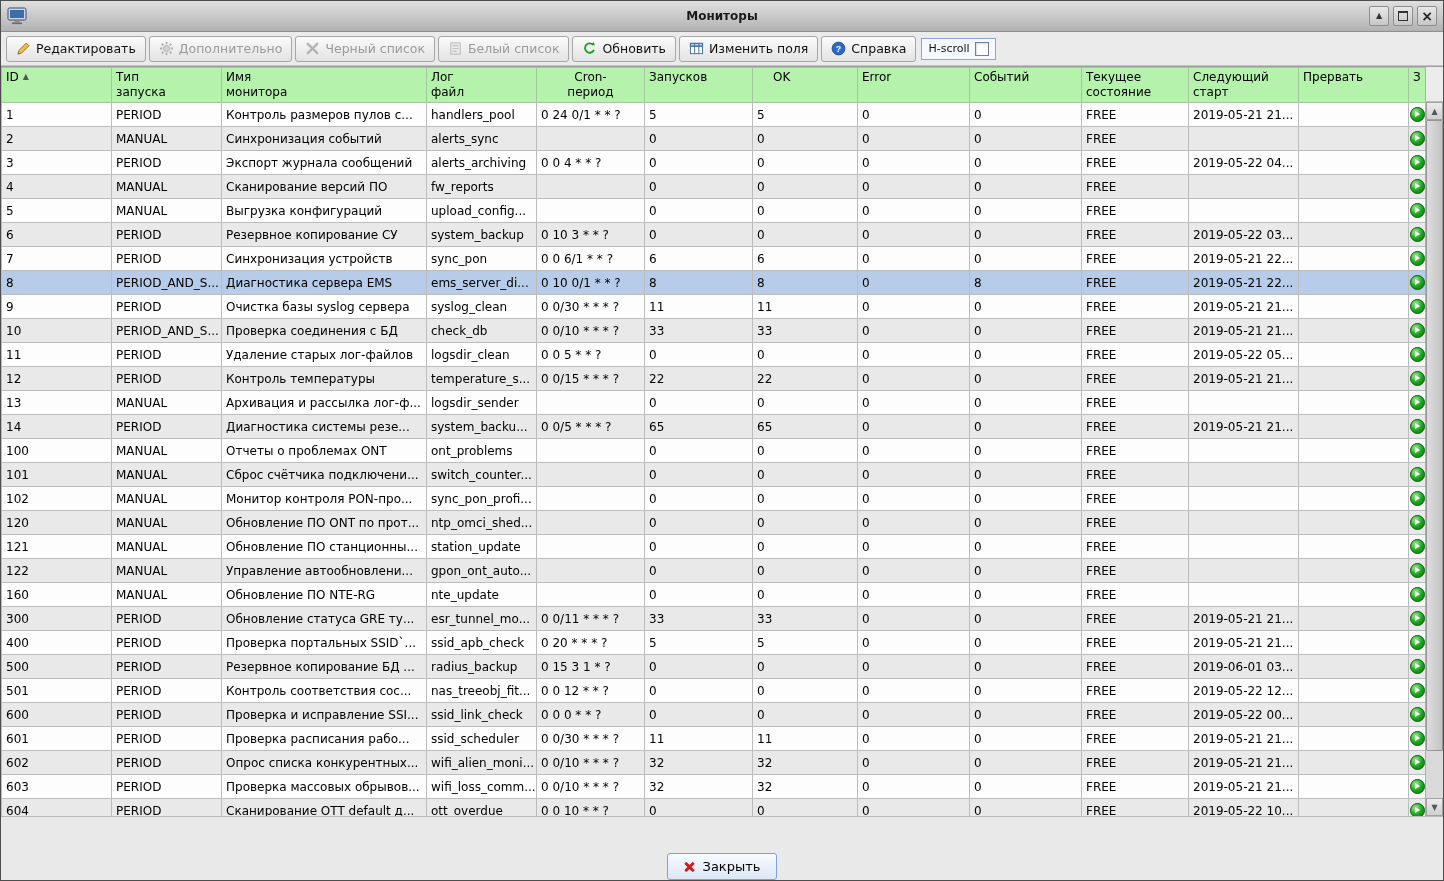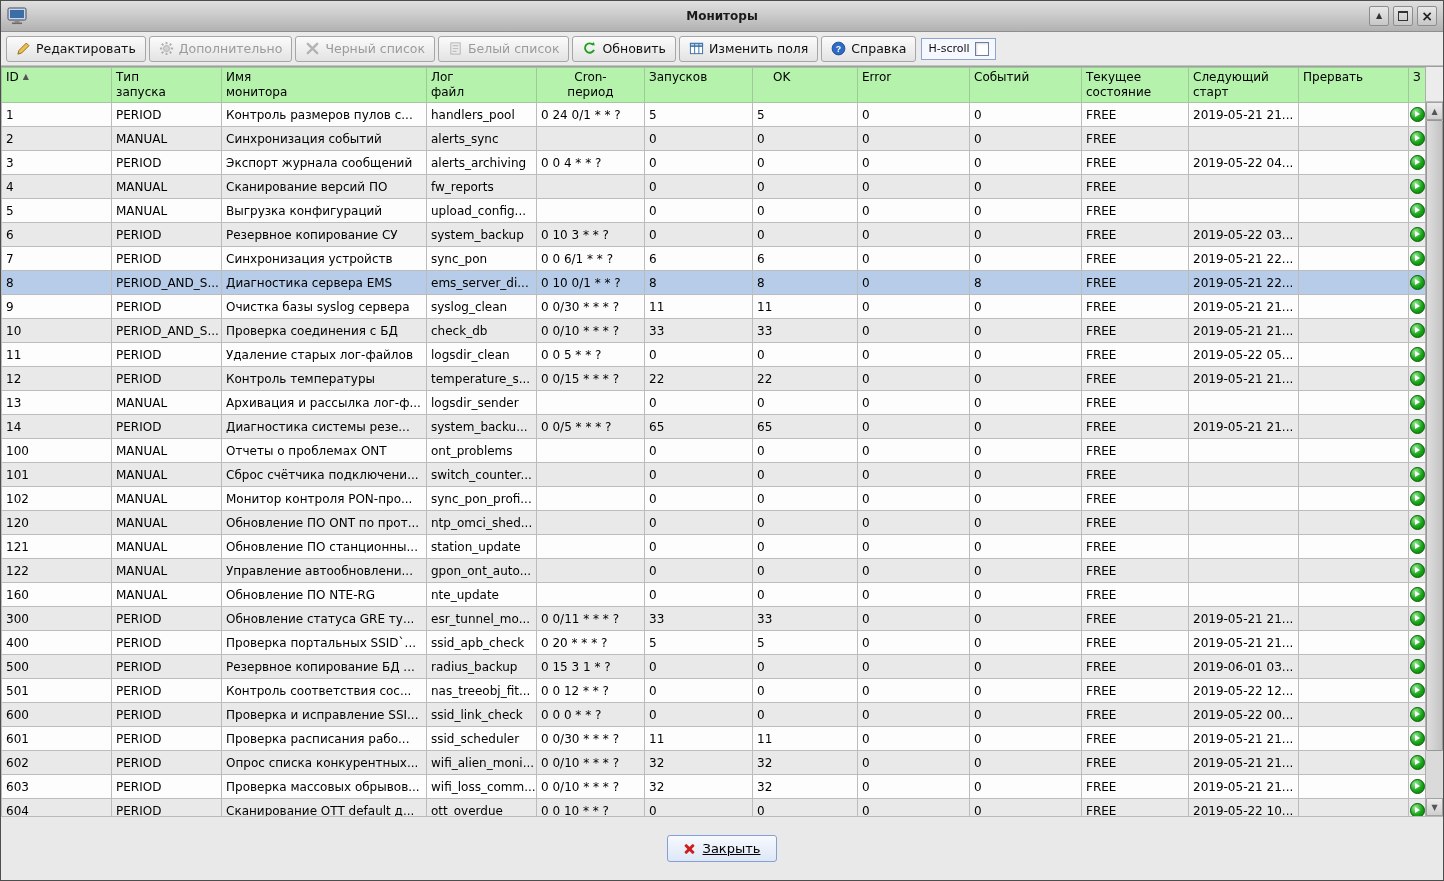--- a/index.html
+++ b/index.html
@@ -105,22 +105,22 @@
     border:1px solid #a2a2a2;cursor:default;
   }
   .vs-track{flex:1 1 auto;position:relative;background:#dadada;}
   .vs-thumb{
     position:absolute;top:0;left:0;right:0;height:93%;
     background:linear-gradient(90deg,#dedede,#c3c3c3);
     border:1px solid #979797;border-radius:1px;box-sizing:border-box;
   }
   
   .footer{
-    flex:0 0 63px;display:flex;align-items:center;justify-content:center;
-    background:#e9e9e9;border-top:1px solid #b9b9b9;text-decoration:underline;
+    flex:0 0 63px;display:flex;align-items:flex-end;justify-content:center;
+    background:#e9e9e9;border-top:1px solid #b9b9b9;
   }
   .close-btn{
     display:inline-flex;align-items:center;gap:7px;
     height:27px;padding:0 16px;border:1px solid #84a0d4;border-radius:3px;
     background:linear-gradient(180deg,#f7faff,#dde7f6);
     font-family:inherit;font-size:13px;color:#000;cursor:default;
   }
   .x-icon{position:relative;width:12px;height:12px;display:inline-block;}
   .x-icon::before,.x-icon::after{
     content:"";position:absolute;left:4.5px;top:0;width:3px;height:12px;

